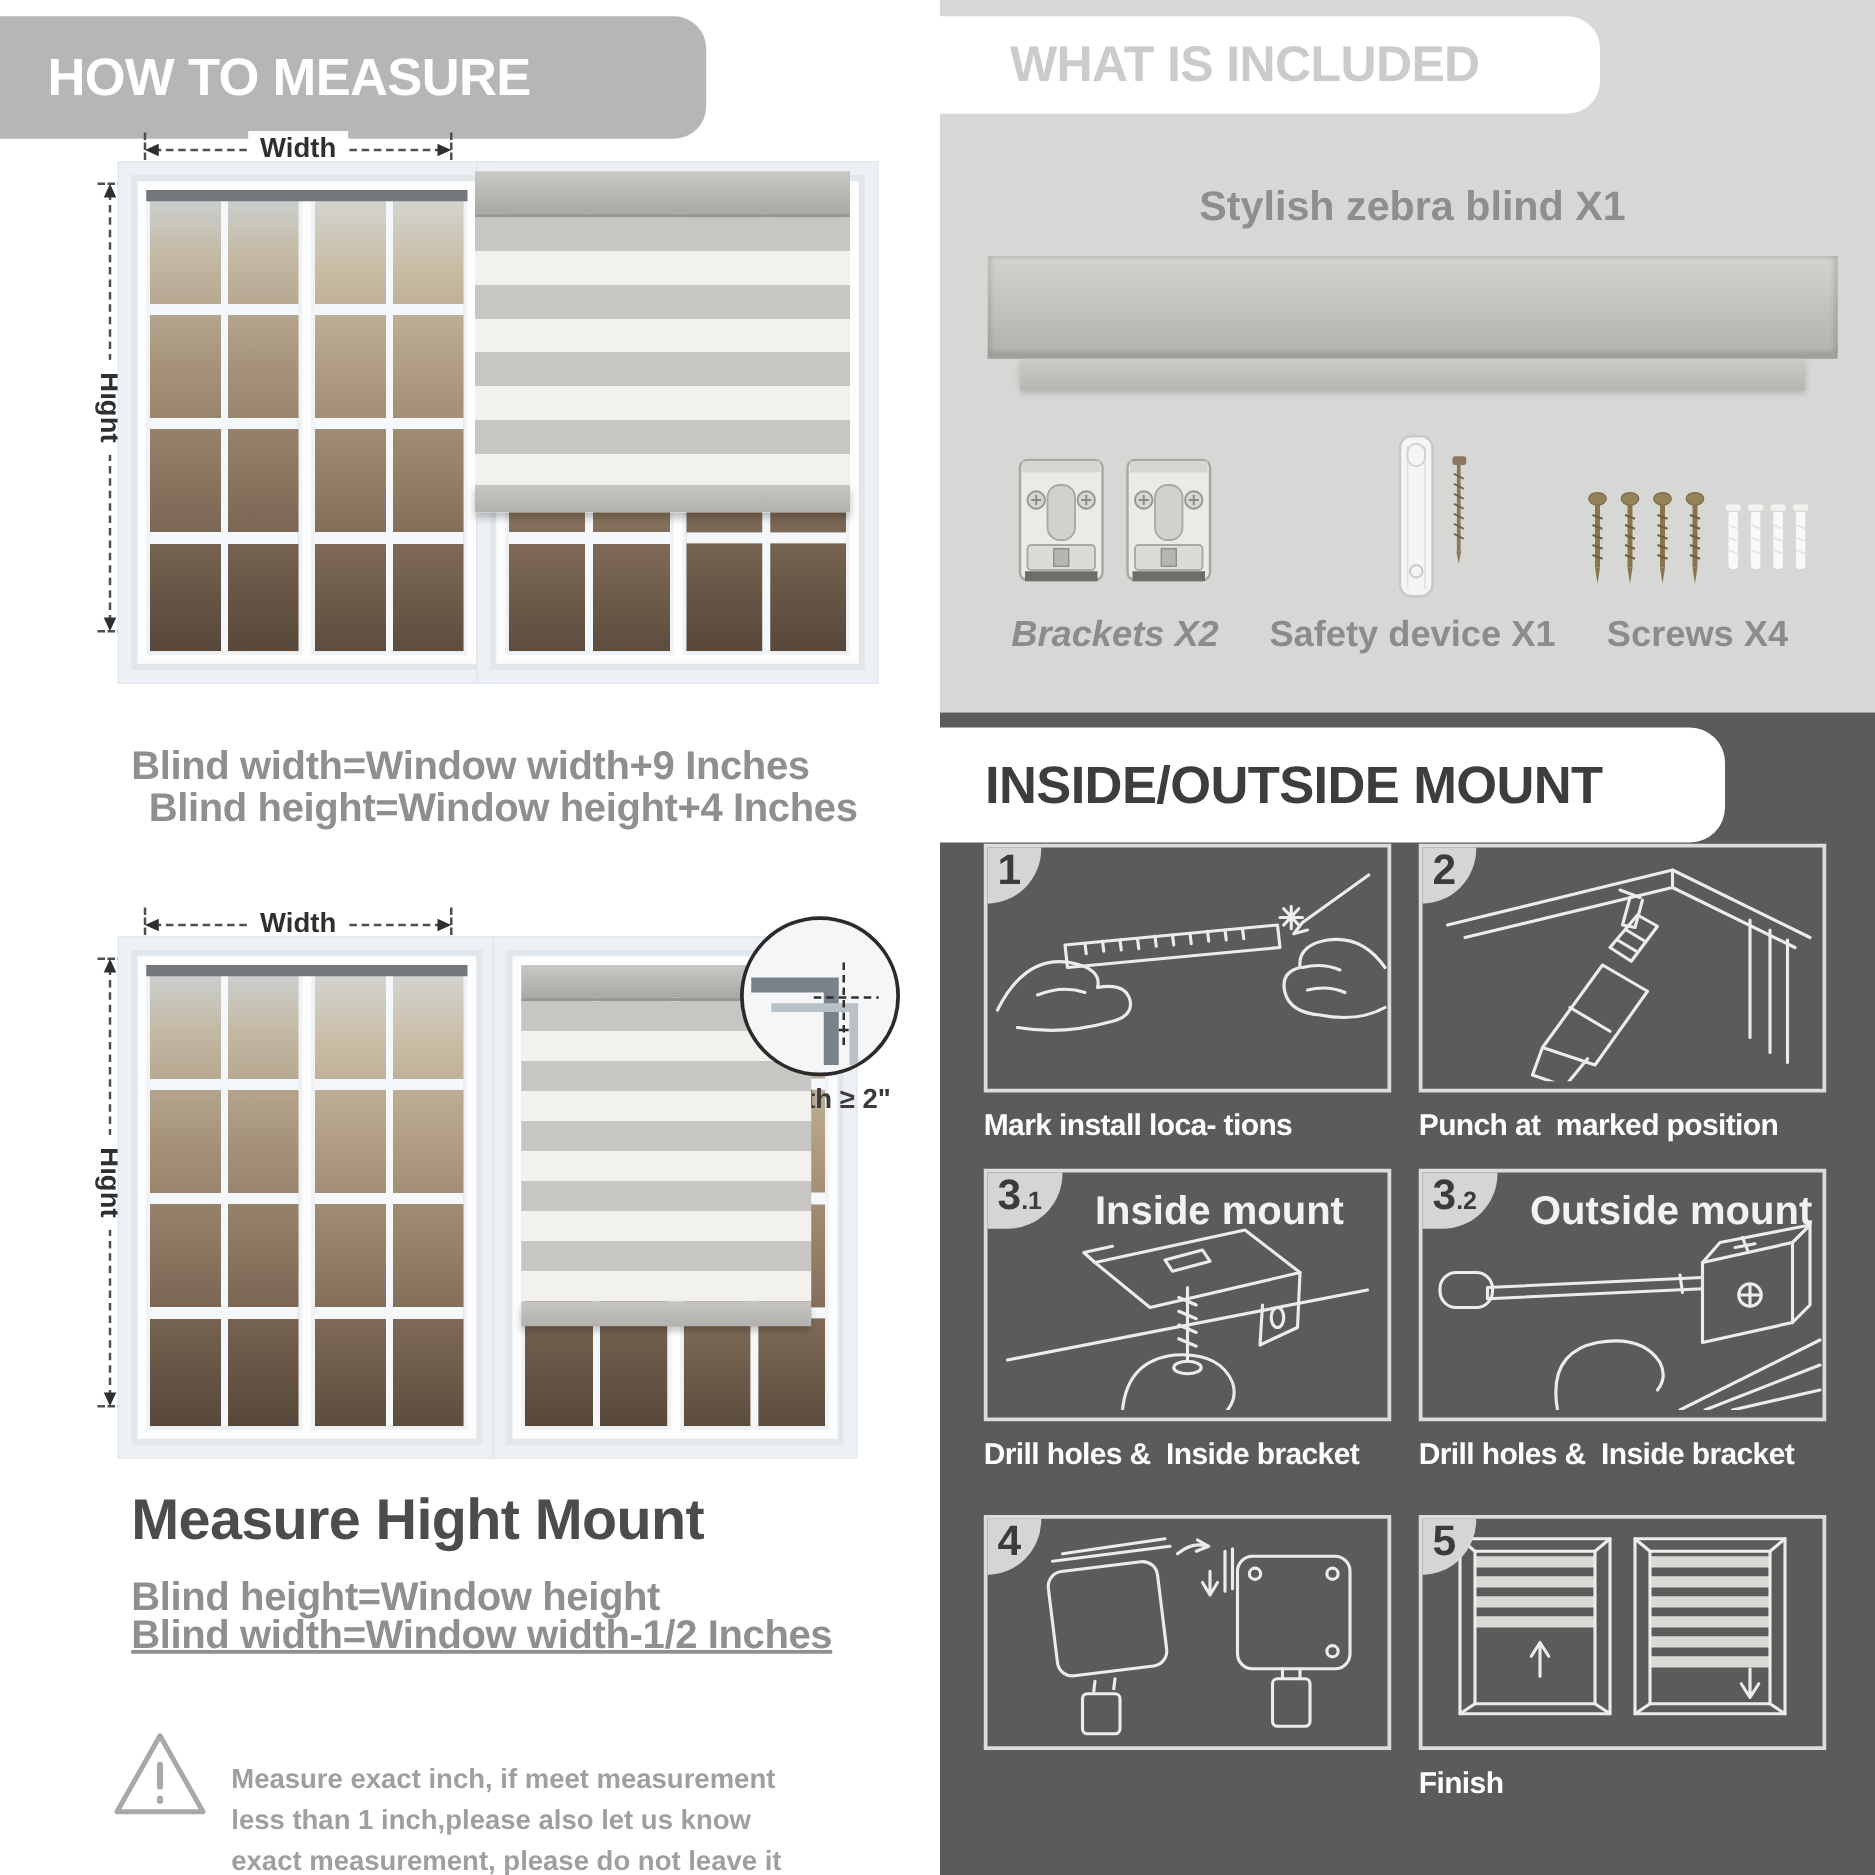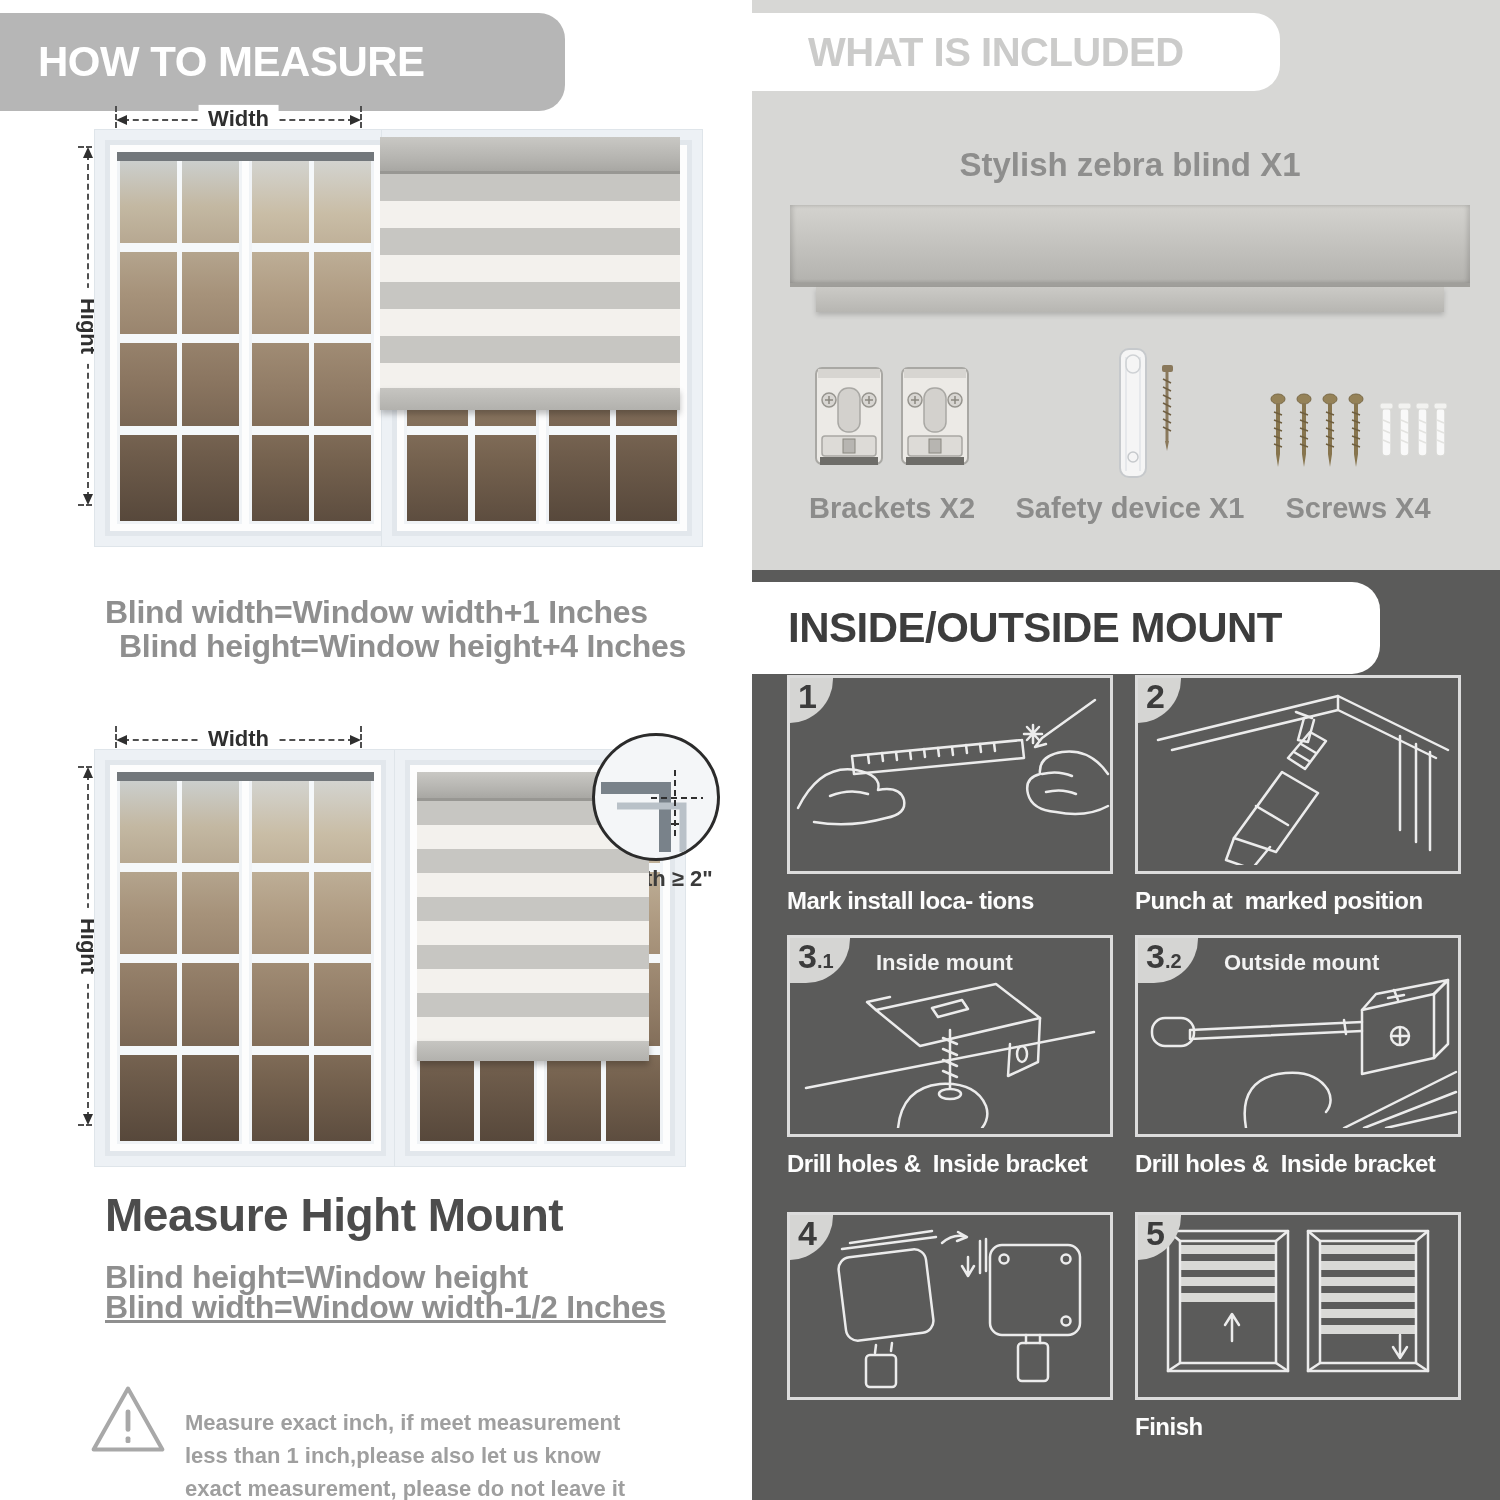--- a/index.html
+++ b/index.html
@@ -86,21 +86,21 @@
   .rail-big{position:absolute;left:816px;top:287px;width:628px;height:25px;
       background:linear-gradient(180deg,#cbcac6,#b7b6b2);box-shadow:0 3px 5px rgba(0,0,0,0.18);}
   .part-label{position:absolute;font-size:29px;font-weight:bold;color:#8c8c8b;text-align:center;}
 
   
   .step{position:absolute;width:326px;}
   .sframe{position:relative;border:3px solid #dcdcdc;overflow:hidden;}
   .badge{position:absolute;top:-1px;left:-1px;background:#d5d5d3;color:#3c3c3c;font-weight:bold;
          padding:1px 16px 8px 9px;border-radius:0 0 44px 0;font-size:34px;line-height:1.1;z-index:2;}
   .badge .bsub{font-size:20px;}
-  .stitle{position:absolute;top:12px;left:86px;color:#f2f2f2;font-size:22px;font-weight:bold;z-index:2;}
+  .stitle{position:absolute;top:12px;left:86px;color:#f2f2f2;font-size:32px;font-weight:bold;z-index:2;}
   .caption{margin:0;margin-top:13px;font-size:24px;font-weight:bold;color:#fdfdfd;letter-spacing:-0.5px;white-space:pre-wrap;}
   .ln{stroke:#ececec;stroke-width:2.5;fill:none;stroke-linecap:round;stroke-linejoin:round;}
   .stripe{fill:#d9d9d6;stroke:none;}
 </style>
 </head>
 <body>
 
 <div class="canvas">
 
   <section class="abs" style="left:0;top:0;width:750px;height:1500px;">
@@ -137,21 +137,21 @@
         <div class="sash alt"></div>
         <div class="sash"></div>
       </div>
       <div class="blind" style="left:380px;top:137px;width:300px;">
         <div class="cassette" style="height:34px;"></div>
         <div class="fabric" style="height:214px;"></div>
         <div class="rail" style="height:22px;"></div>
       </div>
     </div>
 
-    <p class="mline" style="top:594px;margin:0;">Blind width=Window width+1 Inches</p>
+    <p class="mline" style="top:594px;margin:0;">Blind width=Window width+9 Inches</p>
     <p class="mline" style="top:614px;margin:14px;">Blind height=Window height+4 Inches</p>
 
     <div>
       <div class="dimw" style="left:115px;top:732px;width:247px;">
         <i class="tick l"></i>
         <i class="tick r"></i>
         <i class="line"></i>
         <i class="arr l"></i>
         <i class="arr r"></i>
         <span class="dlabel">Width</span>
@@ -290,21 +290,21 @@
         <path d="M135,30 l7,3 M135,40 l7,3 M135,50 l7,3" stroke="#e3e3e0" stroke-width="1.5"></path>
         <rect x="152" y="18" width="9" height="48" rx="4" fill="#ffffff" fill-opacity="0.85" stroke="#d8d8d5" stroke-width="1.5"></rect>
         <rect x="150" y="13" width="13" height="6" rx="2" fill="#f2f2f0" stroke="#d8d8d5" stroke-width="1"></rect>
         <path d="M153,30 l7,3 M153,40 l7,3 M153,50 l7,3" stroke="#e3e3e0" stroke-width="1.5"></path>
         <rect x="170" y="18" width="9" height="48" rx="4" fill="#ffffff" fill-opacity="0.85" stroke="#d8d8d5" stroke-width="1.5"></rect>
         <rect x="168" y="13" width="13" height="6" rx="2" fill="#f2f2f0" stroke="#d8d8d5" stroke-width="1"></rect>
         <path d="M171,30 l7,3 M171,40 l7,3 M171,50 l7,3" stroke="#e3e3e0" stroke-width="1.5"></path>
       </g>
     </svg>
 
-    <div class="part-label" style="left:806px;top:492px;width:172px;">Brackets X2</div>
+    <div class="part-label" style="left:806px;top:492px;width:172px;font-style:italic;">Brackets X2</div>
     <div class="part-label" style="left:1005px;top:492px;width:250px;">Safety device X1</div>
     <div class="part-label" style="left:1272px;top:492px;width:172px;">Screws X4</div>
   </section>
 
   <section>
     <div class="abs panel-dark"></div>
 
     <div class="hdr hdr-mount">
       <span>INSIDE/OUTSIDE MOUNT</span>
     </div>

